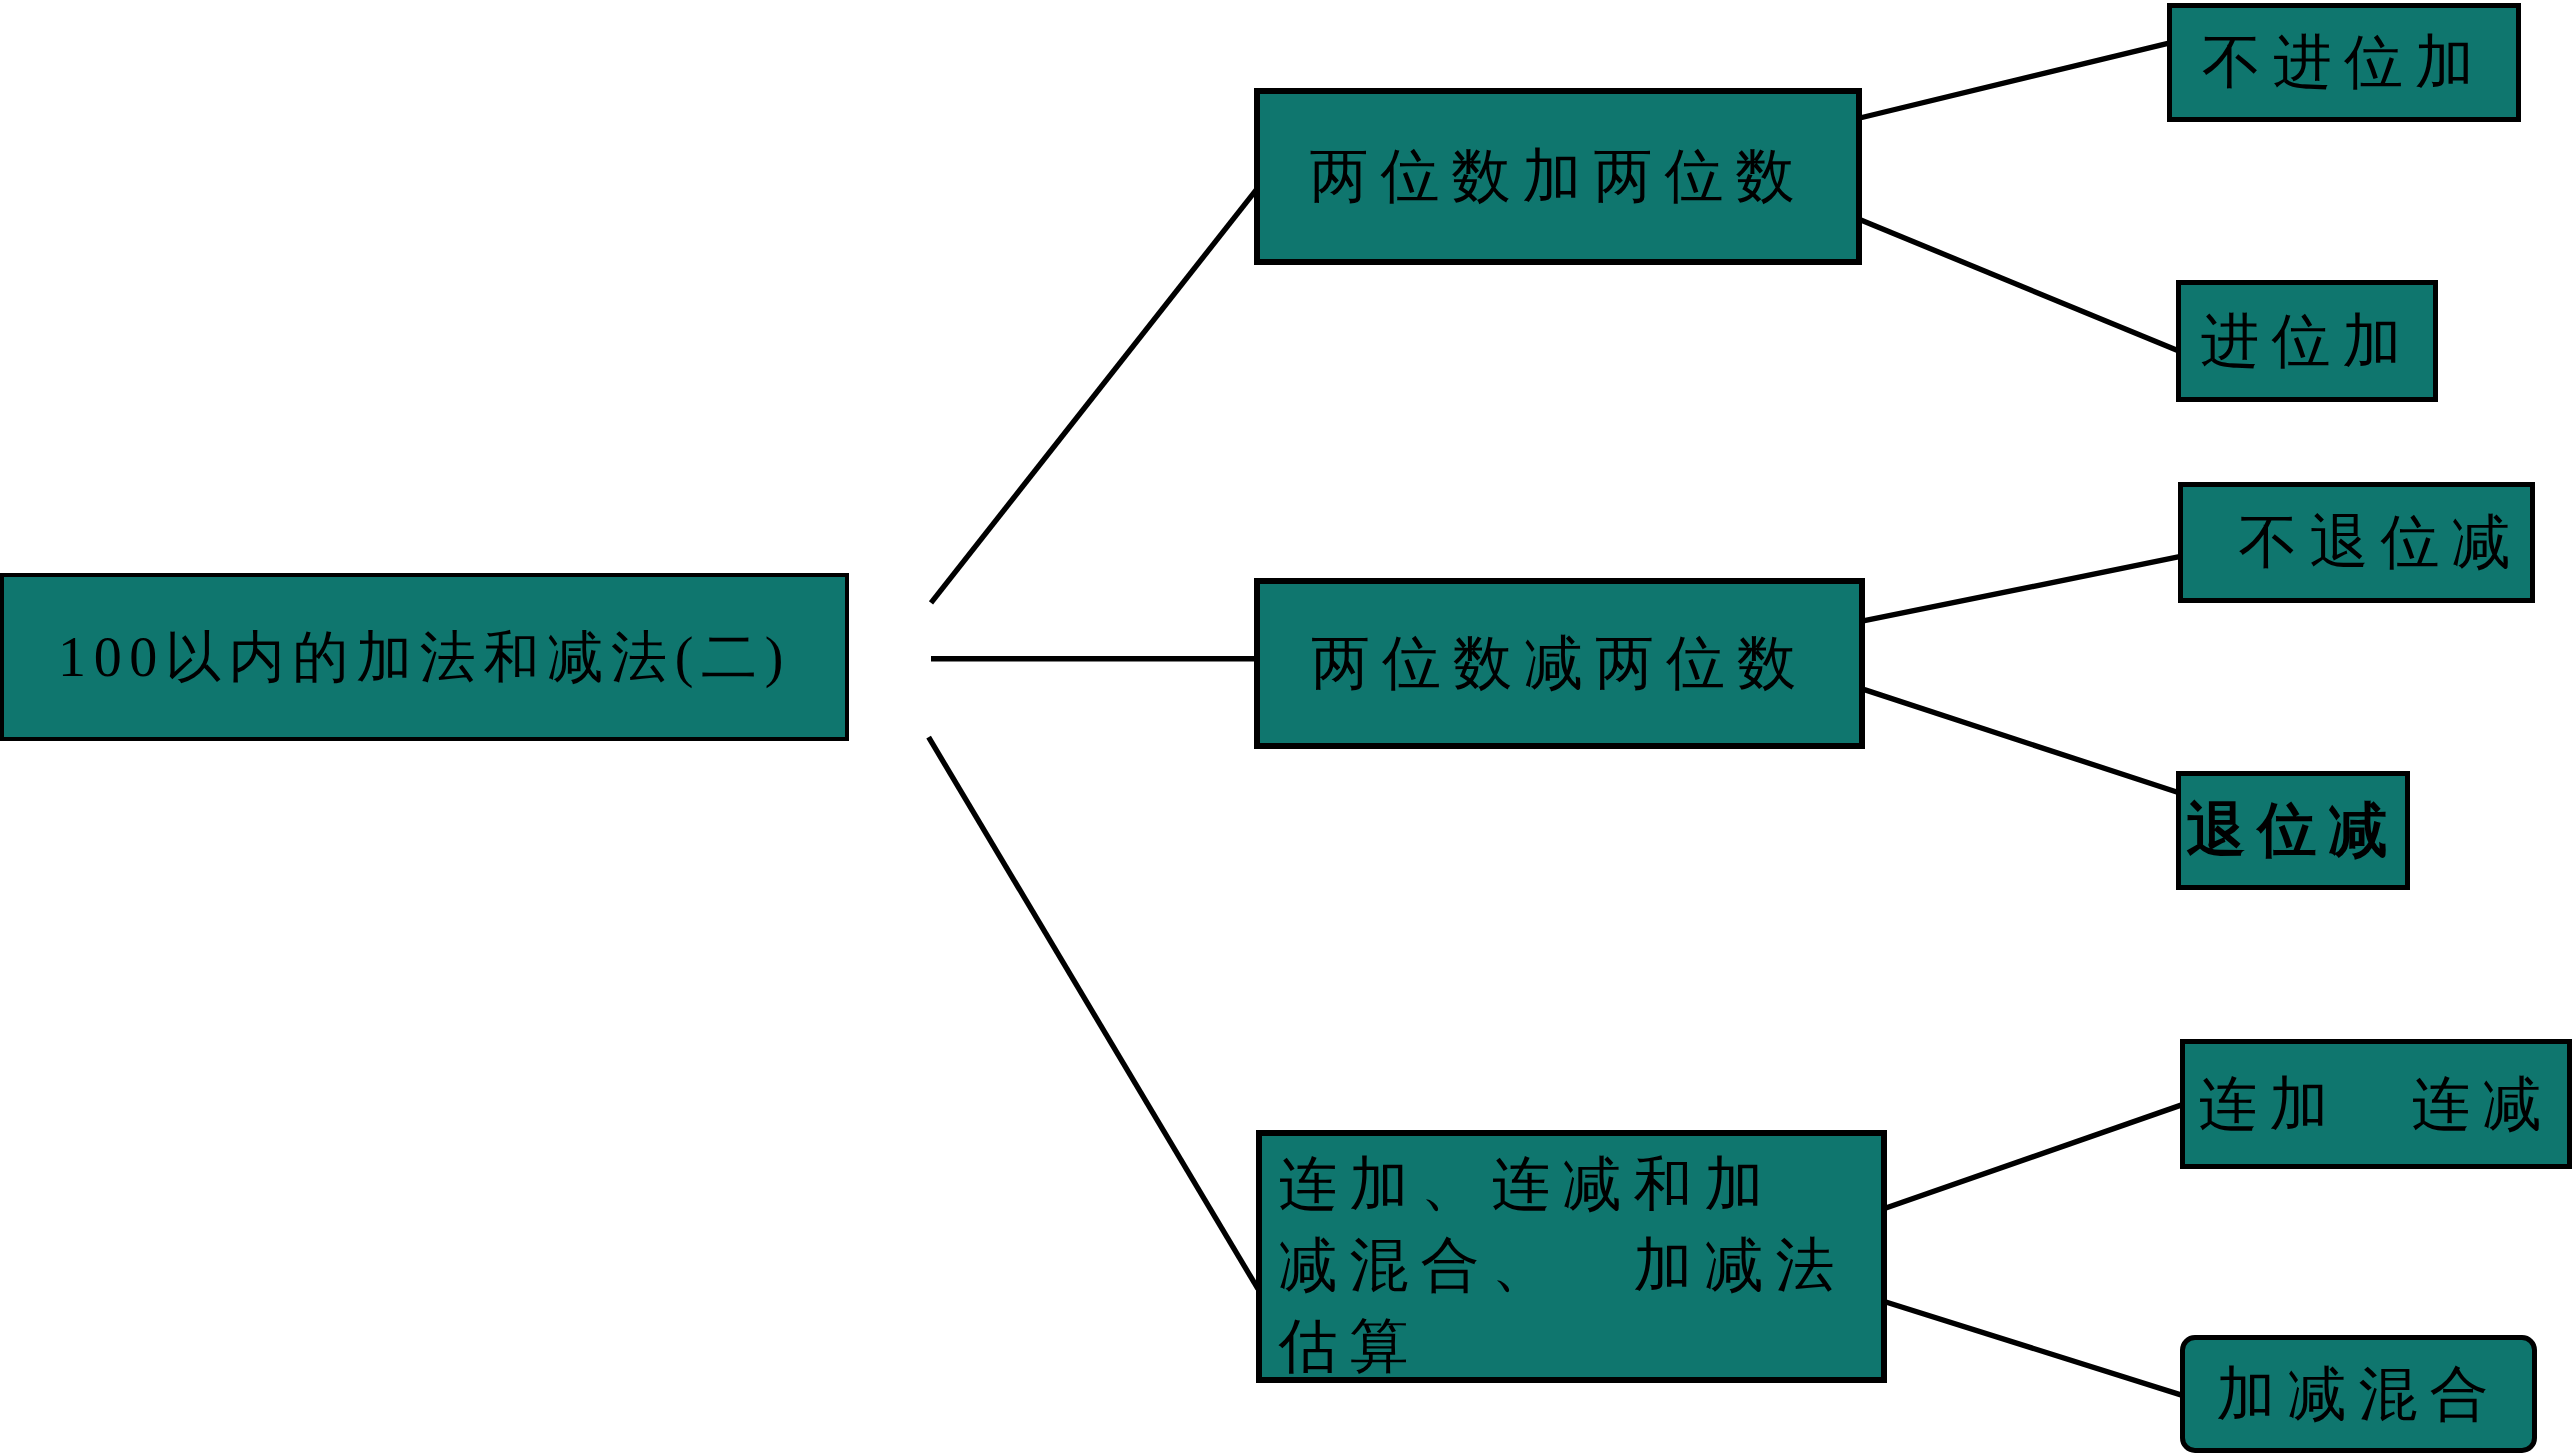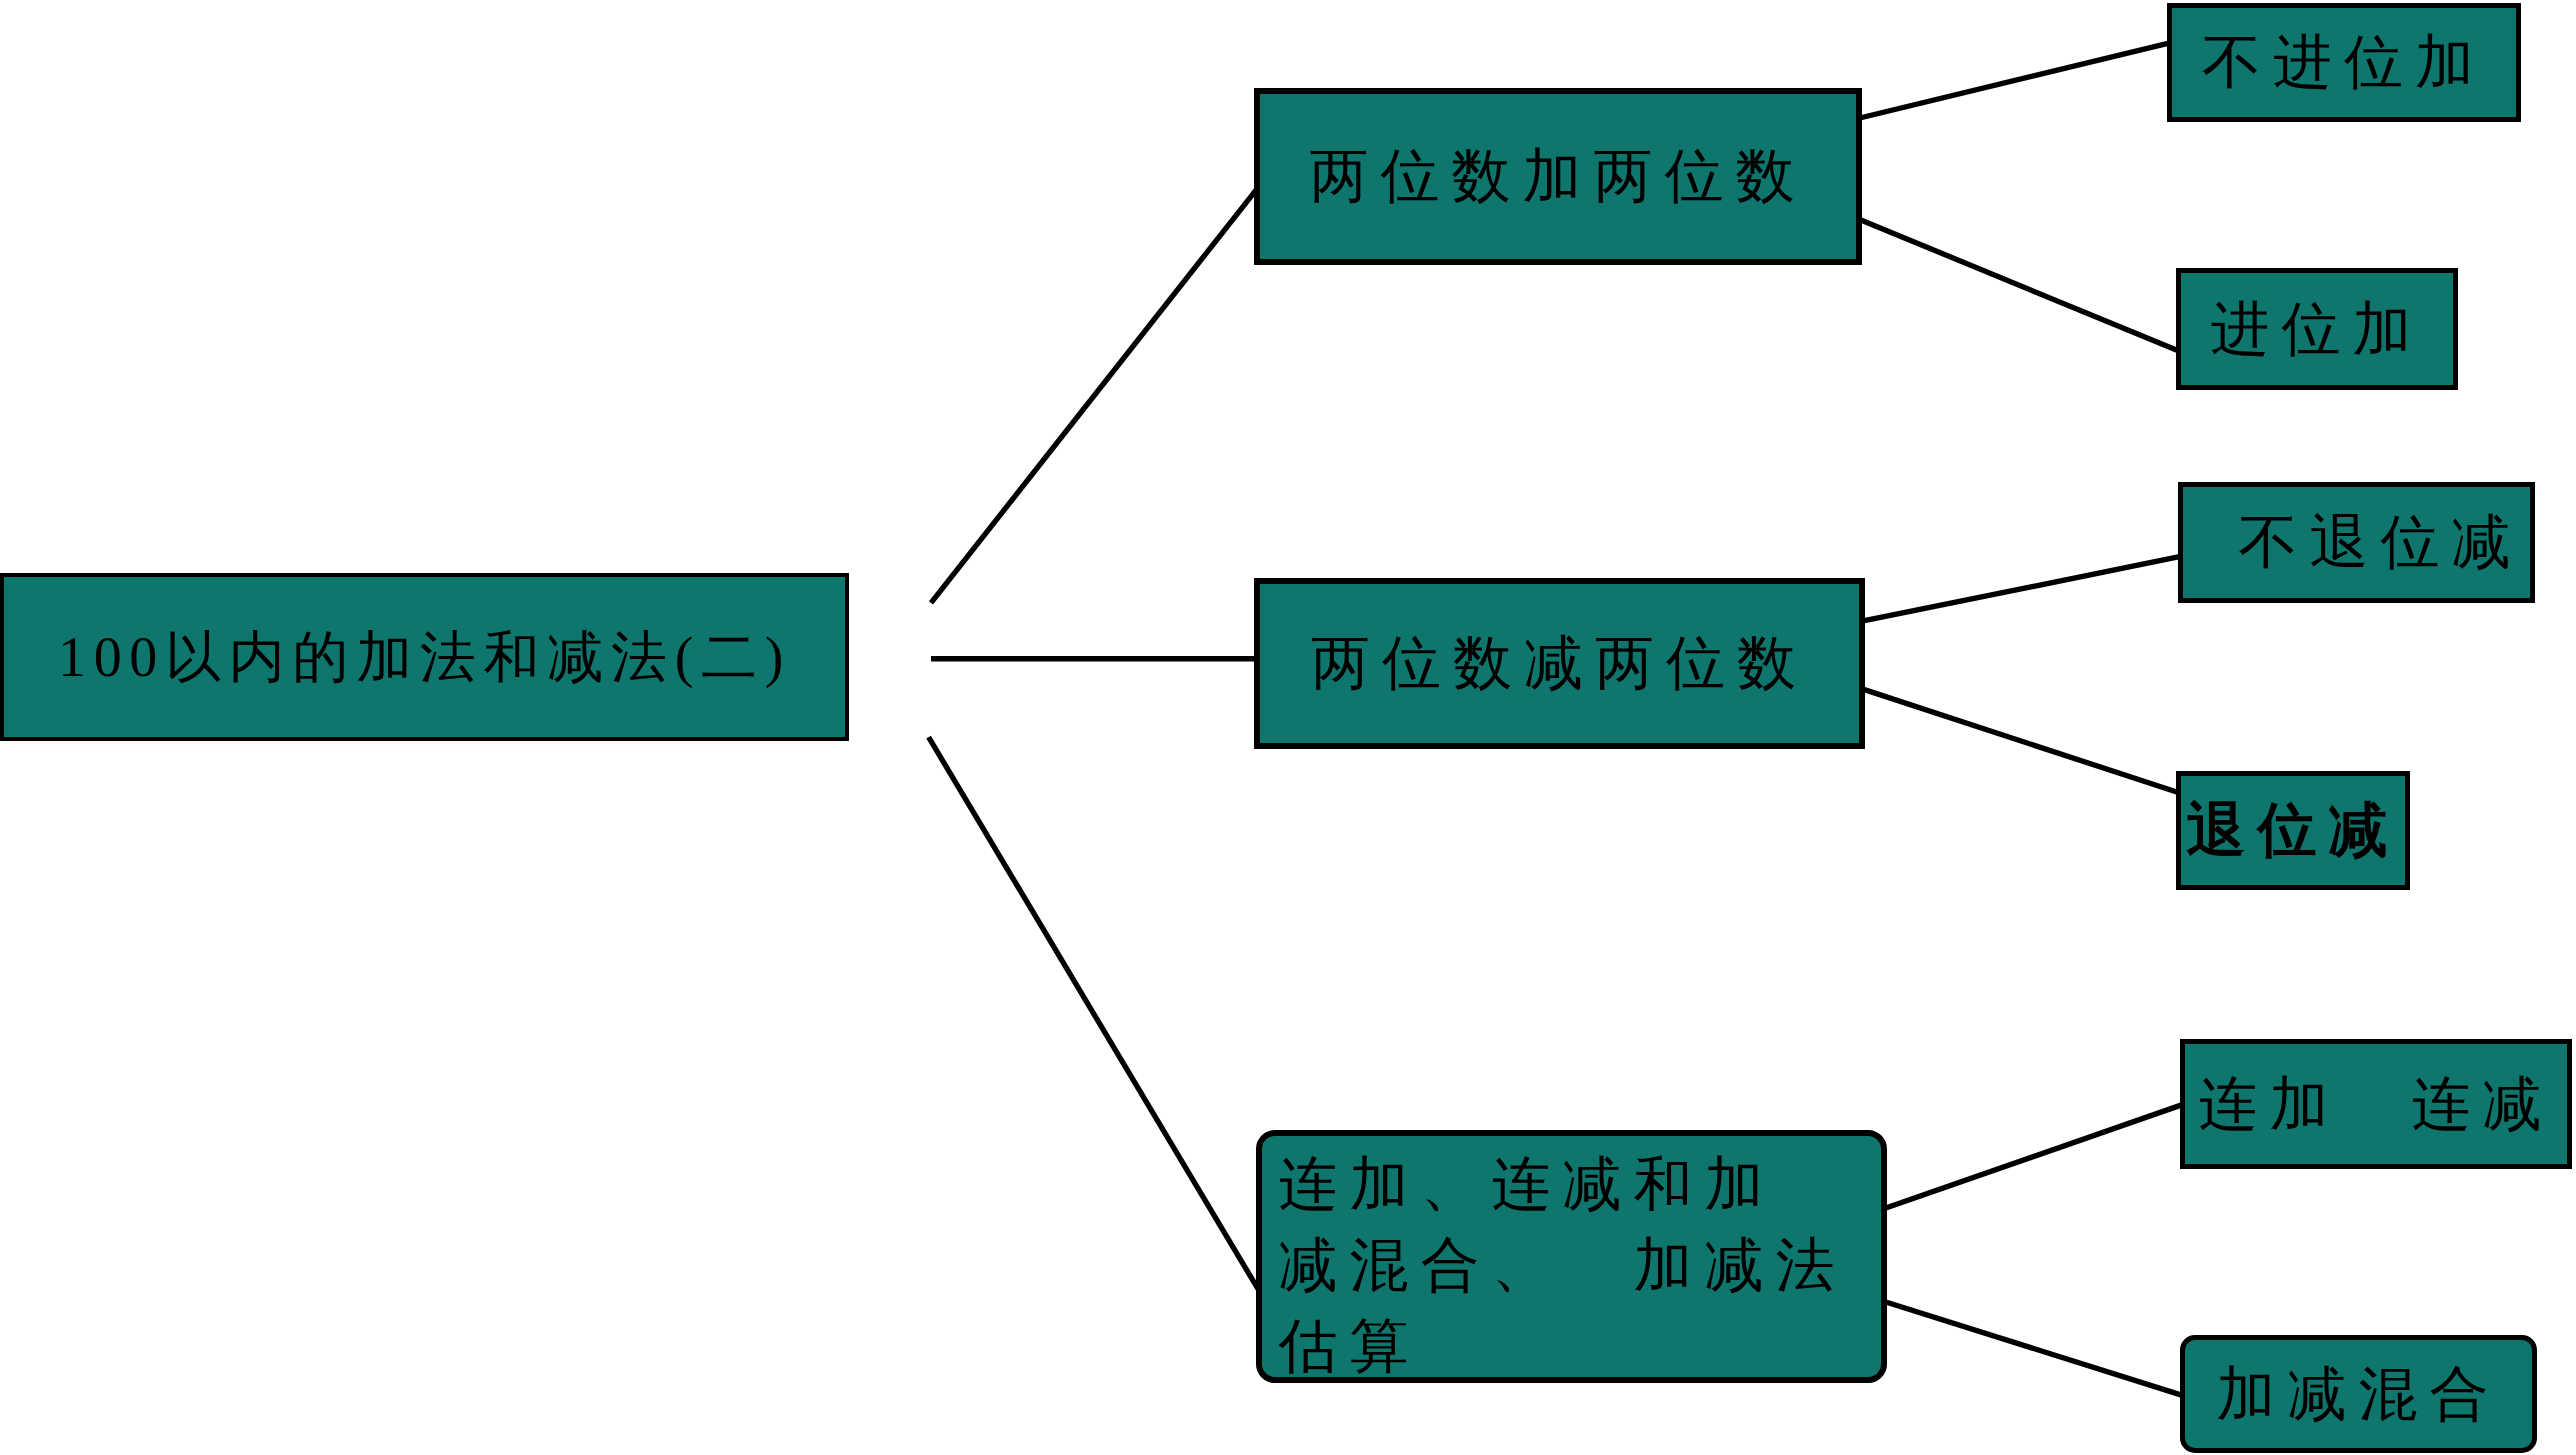--- a/index.html
+++ b/index.html
@@ -49,24 +49,23 @@
   .node.branch-sub { left: 1254px; top: 578px;  width: 611px; height: 171px; border-width: 6.5px; }
   .node.branch-mix {
     left: 1256px; top: 1130px; width: 631px; height: 253px;
     border-width: 6.5px;
     flex-direction: column;
     align-items: flex-start;
     justify-content: flex-start;
     padding: 8.3px 6px 6px 16.6px;
     line-height: 81px;
     white-space: pre;
-    border-radius: 19px;
   }
   .node.leaf1 { left: 2167px; top: 3px;    width: 354px; height: 119px; }
-  .node.leaf2 { left: 2176px; top: 268px;  width: 282px; height: 122px; }
+  .node.leaf2 { left: 2176px; top: 280px;  width: 262px; height: 122px; }
   .node.leaf3 { left: 2178px; top: 482px;  width: 357px; height: 121px; padding-left: 48px; }
   .node.leaf4 { left: 2176px; top: 771px; width: 234px; height: 119px; font-weight: bold; }
   .node.leaf5 { left: 2180px; top: 1039px; width: 392px; height: 130px; white-space: pre; }
   .node.leaf6 { left: 2180px; top: 1335px; width: 357px; height: 118px; border-radius: 15px; }
   .mix-line { display: block; }
 </style>
 </head>
 <body>
 
 <div class="canvas">

